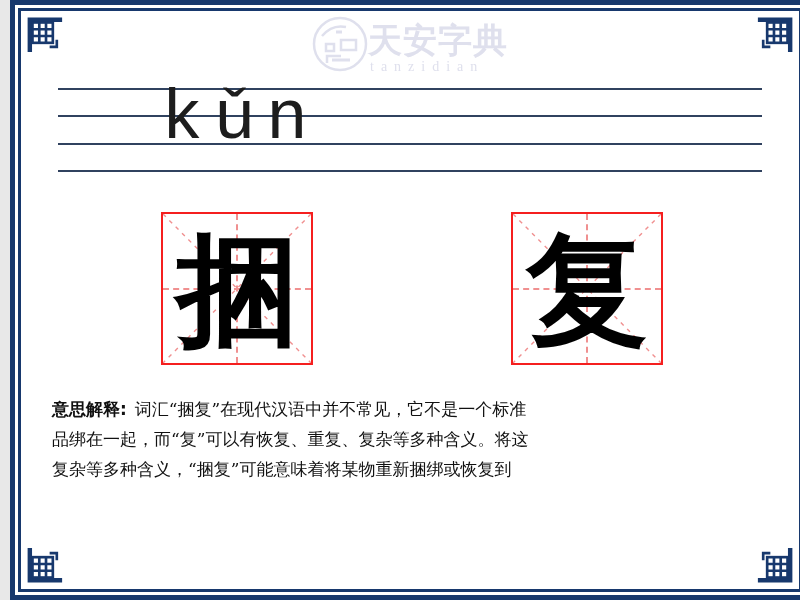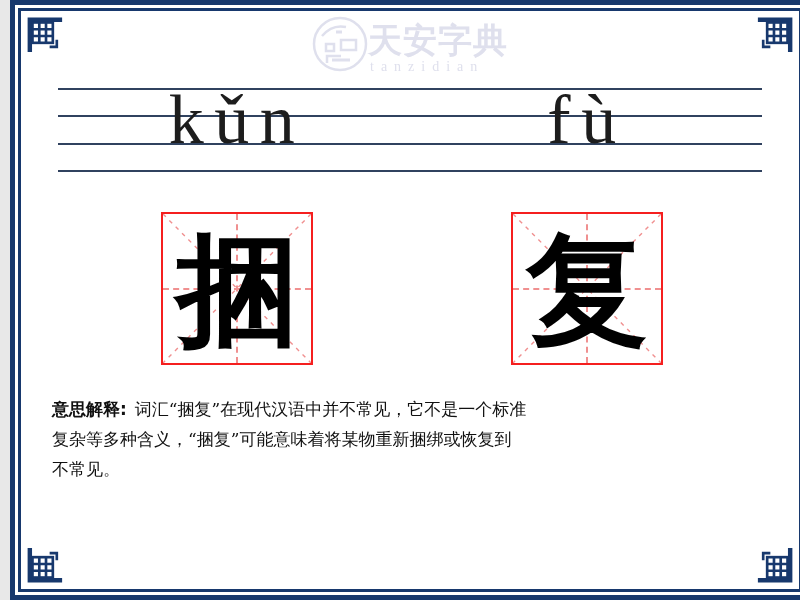--- a/index.html
+++ b/index.html
@@ -38,21 +38,21 @@
   }
   .brand-sub{
     position:absolute;left:360px;top:59px;
     font-family:Liberation Serif, serif;
     font-size:14px;letter-spacing:7px;color:var(--brand);white-space:nowrap;
   }
   
   .rule{position:absolute;left:48px;width:704px;height:2px;background:var(--line_navy);}
   .pinyin{
     position:absolute;top:85px;width:152px;height:72px;
-    font-family:Liberation Serif, serif;
+    font-family:Liberation Mono, monospace;
     font-size:70px;line-height:1;color:#1d1d1d;
     text-align:center;letter-spacing:0.15em;white-space:nowrap;
   }
   .pinyin.left{left:151px;}
   .pinyin.right{left:501px;}
   
   .charbox{
     position:absolute;top:212px;width:152px;height:153px;
     border:2px solid var(--box_red);background:#ffffff;
   }
@@ -130,21 +130,20 @@
   </div>
   <div class="brand-name">天安字典</div>
   <div class="brand-sub">tanzidian</div>
 
   <div class="rule" style="top:88px"></div>
   <div class="rule" style="top:115px"></div>
   <div class="rule" style="top:143px"></div>
   <div class="rule" style="top:170px"></div>
 
   <div class="pinyin left">kǔn</div>
-  <div class="pinyin right">fù</div>
 
   <div class="charbox left">
     <svg class="diagonals" viewBox="0 0 148 149" preserveAspectRatio="none">
       <line x1="0" y1="0" x2="148" y2="149" stroke="#f09090" stroke-width="1.4" stroke-dasharray="4 5"></line>
       <line x1="148" y1="0" x2="0" y2="149" stroke="#f09090" stroke-width="1.4" stroke-dasharray="4 5"></line>
     </svg>
     <div class="h-mid"></div>
     <div class="v-mid"></div>
     <div class="glyph">捆</div>
   </div>
@@ -154,17 +153,17 @@
       <line x1="0" y1="0" x2="148" y2="149" stroke="#f09090" stroke-width="1.4" stroke-dasharray="4 5"></line>
       <line x1="148" y1="0" x2="0" y2="149" stroke="#f09090" stroke-width="1.4" stroke-dasharray="4 5"></line>
     </svg>
     <div class="h-mid"></div>
     <div class="v-mid"></div>
     <div class="glyph">复</div>
   </div>
 
   <div class="explanation">
     <div class="exp-line"><span class="label">意思解释:</span><span>词汇“捆复”在现代汉语中并不常见，它不是一个标准</span></div>
+    <div class="exp-line">品绑在一起，而“复”可以有恢复、重复、复杂等多种含义。将这</div>
     <div class="exp-line">复杂等多种含义，“捆复”可能意味着将某物重新捆绑或恢复到</div>
-    <div class="exp-line">不常见。</div>
   </div>
 
 </div>
 
 </body></html>

